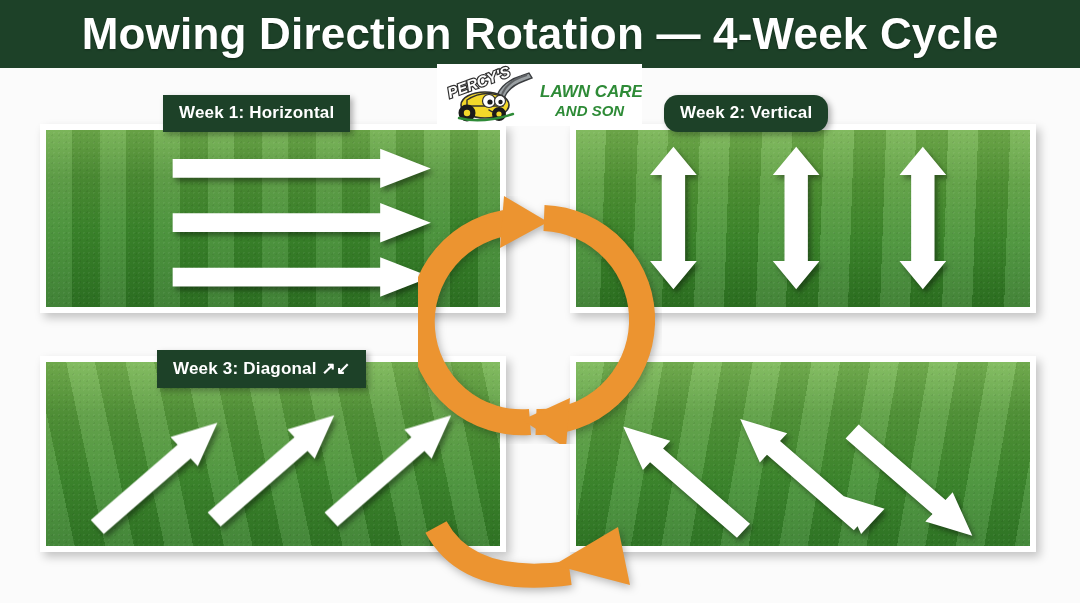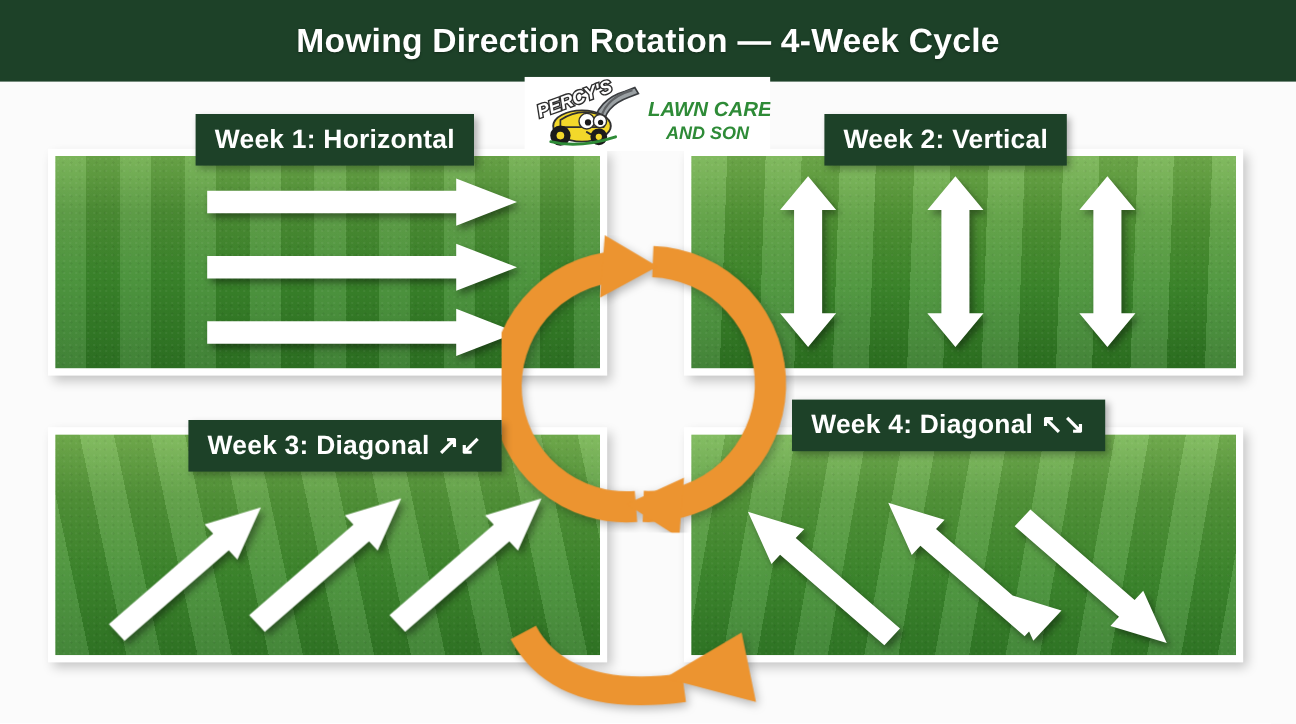--- a/index.html
+++ b/index.html
@@ -12,21 +12,21 @@
   #stage { position: relative; width: 1080px; height: 603px; background: #fbfbfb; }
 
   
   .header {
     position: absolute; left: 0; top: 0; width: 1080px; height: 68px;
     background: #1d4128;
     display: flex; align-items: center; justify-content: center;
   }
   .header-title {
     color: #ffffff;
-    font-size: 28px;
+    font-size: 44px;
     font-weight: bold;
     letter-spacing: 0.2px;
     text-shadow: 0 1px 2px rgba(0,0,0,.35);
     white-space: nowrap;
   }
 
   
   .logo {
     position: absolute; left: 437px; top: 64px; width: 205px; height: 62px;
     z-index: 30;
@@ -89,30 +89,30 @@
   #panel-w1 { left: 40px;  top: 124px; width: 466px; height: 189px; }
   #panel-w2 { left: 570px; top: 124px; width: 466px; height: 189px; }
   #panel-w3 { left: 40px;  top: 356px; width: 466px; height: 196px; }
   #panel-w4 { left: 570px; top: 356px; width: 466px; height: 196px; }
 
   
   .week-label {
     position: absolute;
     background: #1d4128;
     color: #ffffff;
-    font-size: 22px;
+    font-size: 17px;
     font-weight: bold;
     padding: 8px 16px 9px 16px;
     white-space: nowrap;
     box-shadow: 3px 3px 6px rgba(0,0,0,.3);
     z-index: 25;
     letter-spacing: .2px;
   }
   #label-w1 { left: 163px; top: 95px; }
-  #label-w2 { left: 687px; top: 95px; }
+  #label-w2 { left: 664px; top: 95px; border-radius: 14px; }
   #label-w3 { left: 157px; top: 350px; }
   #label-w4 { left: 660px; top: 333px; }
 
   
   .arrows { position: absolute; inset: 0; }
   .arrows svg { display: block; width: 100%; height: 100%; }
 
   
   #cycle {
     position: absolute; left: 418px; top: 196px; width: 244px; height: 248px;
@@ -251,21 +251,20 @@
               <path d="M270 105 H390 V94 L436 115 L390 136 V125 H270 Z"></path>
             </g>
             <g transform="rotate(42 300 175)">
               <path d="M260 168 L300 150 L300 186 Z"></path>
             </g>
           </g>
         </svg>
       </div>
     </div>
   </div>
-  <div class="week-label" id="label-w4">Week 4: Diagonal ↖↘</div>
 
   <div id="cycle">
     <svg viewBox="0 0 244 248">
       <g filter="drop-shadow(2px 3px 4px rgba(0,0,0,.28))">
 
         <path d="M126 22
                  A 100 100 0 1 1 118 226" fill="none" stroke="#ec9430" stroke-width="26" stroke-linecap="butt"></path>
 
         <path d="M112 226
                  A 100 100 0 0 1 96 26" fill="none" stroke="#ec9430" stroke-width="26" stroke-linecap="butt"></path>

